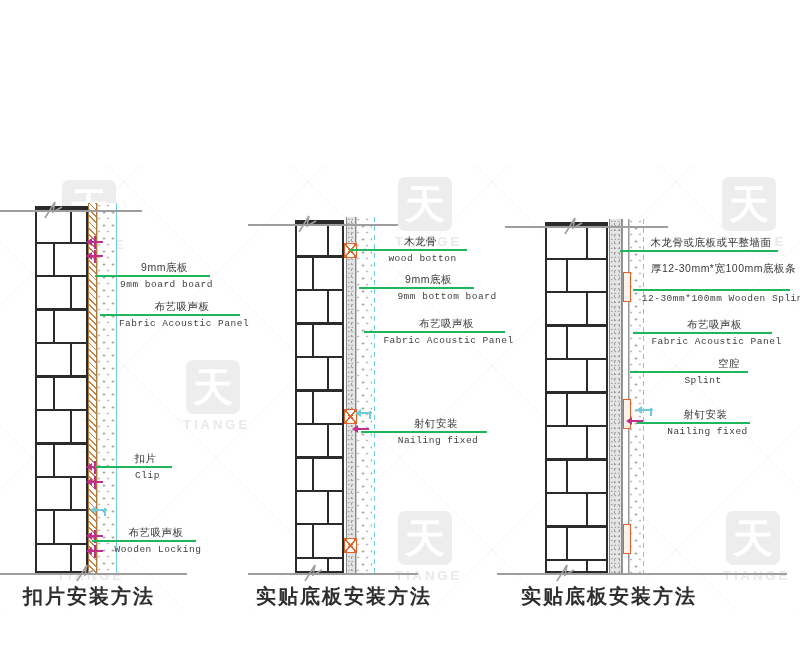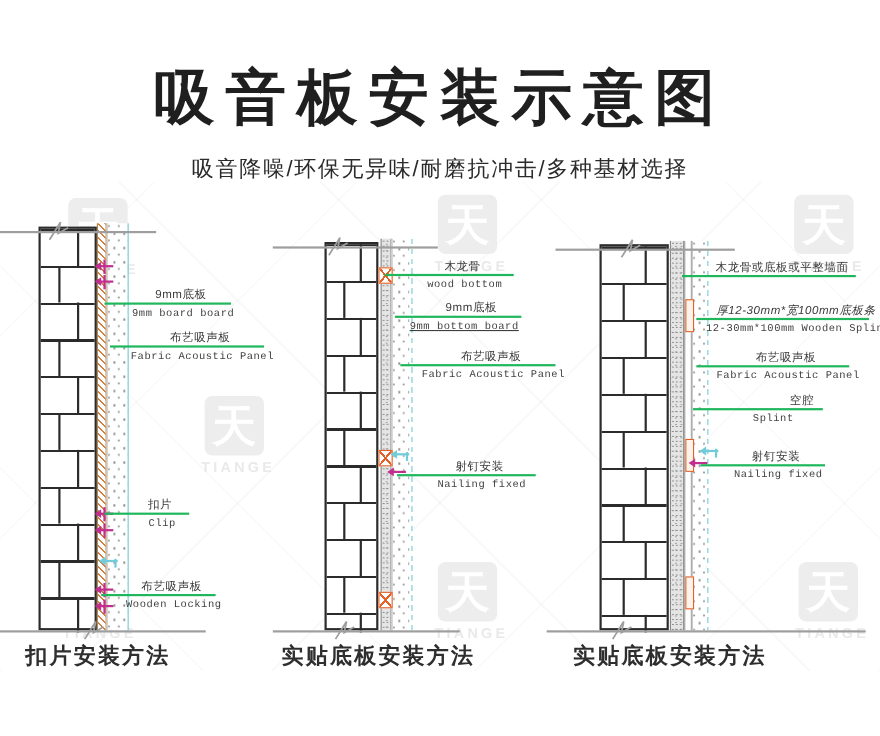--- a/index.html
+++ b/index.html
@@ -76,22 +76,20 @@
       <div class="wm-brand" style="left: 57px; top: 568px;">TIANGE</div>
       <div class="wm-tile" style="left: 398px; top: 511px;">天</div>
       <div class="wm-brand" style="left: 395px; top: 568px;">TIANGE</div>
       <div class="wm-tile" style="left: 726px; top: 511px;">天</div>
       <div class="wm-brand" style="left: 723px; top: 568px;">TIANGE</div>
       <div class="wm-tile" style="left: 186px; top: 360px;">天</div>
       <div class="wm-brand" style="left: 183px; top: 417px;">TIANGE</div>
       <div class="wm-tile" style="left: 548px; top: 334px;">天</div>
       <div class="wm-brand" style="left: 545px; top: 391px;">TIANGE</div>
     </div>
-  <h1 id="title" style="margin:0;">吸音板安装示意图</h1>
-  <div id="subtitle">吸音降噪/环保无异味/耐磨抗冲击/多种基材选择</div>
   <div id="diagrams">
       <div class="hatch" style="left: 88px; top: 203px; width: 9px; height: 370px;"></div>
       <div class="panel" style="left: 97px; top: 203px; width: 19px; height: 370px;"></div>
       <div class="cyan-solid" style="left: 115.5px; top: 203px; height: 370px;"></div>
       <div class="wall" style="left: 35px; top: 206px; width: 53px; height: 367px;">
         <div class="joint" style="left: 32.86px; top: 0px; height: 33.5px;"></div>
         <div class="joint" style="left: 15.9px; top: 33.5px; height: 33.5px;"></div>
         <div class="joint" style="left: 32.86px; top: 67px; height: 33.5px;"></div>
         <div class="joint" style="left: 15.9px; top: 100.5px; height: 33.5px;"></div>
         <div class="joint" style="left: 32.86px; top: 134px; height: 33.5px;"></div>
@@ -189,24 +187,24 @@
         <div class="bar" style="left: 4px; top: 5.3px; width: 13px; background: rgb(111, 204, 216);"></div>
         <div class="head" style="left: 0px; top: 2.5px; border-right: 6px solid rgb(111, 204, 216);"></div>
         <div class="tick" style="left: 14px; top: 4px; height: 8px; background: rgb(111, 204, 216);"></div>
       </div>
       <div class="marker" style="left: 352px; top: 422.5px; width: 17px; height: 13px;">
         <div class="bar" style="left: 4px; top: 5.3px; width: 13px; background: rgb(194, 46, 142);"></div>
         <div class="head" style="left: 0px; top: 2.5px; border-right: 6px solid rgb(194, 46, 142);"></div>
       </div>
       <div class="gline" style="left: 350px; top: 249px; width: 117px;"></div>
       <div class="zh-label" style="left: 420.5px; top: 235px;">木龙骨</div>
-      <div class="en-label" style="left: 422.5px; top: 253px;">wood bottom</div>
+      <div class="en-label" style="left: 422.5px; top: 253px;">wood botton</div>
       <div class="gline" style="left: 359px; top: 287px; width: 115px;"></div>
       <div class="zh-label" style="left: 428.5px; top: 273px;">9mm底板</div>
-      <div class="en-label" style="left: 422px; top: 291px; text-decoration: underline;">9mm bottom board</div>
+      <div class="en-label" style="left: 447px; top: 291px;">9mm bottom board</div>
       <div class="gline" style="left: 364px; top: 331px; width: 141px;"></div>
       <div class="zh-label" style="left: 446.5px; top: 317px;">布艺吸声板</div>
       <div class="en-label" style="left: 448.5px; top: 335px;">Fabric Acoustic Panel</div>
       <div class="gline" style="left: 361px; top: 431px; width: 126px;"></div>
       <div class="zh-label" style="left: 436px; top: 417px;">射钉安装</div>
       <div class="en-label" style="left: 438px; top: 435px;">Nailing fixed</div>
       <div class="caption" style="left: 344px; top: 583px;">实贴底板安装方法</div>
       <div class="speckle" style="left: 609px; top: 219px; width: 13px; height: 354px;"></div>
       <div class="gap" style="left: 622px; top: 219px; width: 7px; height: 354px;"></div>
       <div class="panel" style="left: 629px; top: 219px; width: 12px; height: 354px;"></div>
@@ -240,21 +238,21 @@
         <div class="head" style="left: 0px; top: 2.5px; border-right: 6px solid rgb(111, 204, 216);"></div>
         <div class="tick" style="left: 14px; top: 4px; height: 8px; background: rgb(111, 204, 216);"></div>
       </div>
       <div class="marker" style="left: 626px; top: 414.5px; width: 17px; height: 13px;">
         <div class="bar" style="left: 4px; top: 5.3px; width: 13px; background: rgb(194, 46, 142);"></div>
         <div class="head" style="left: 0px; top: 2.5px; border-right: 6px solid rgb(194, 46, 142);"></div>
       </div>
       <div class="gline" style="left: 620px; top: 250px; width: 158px;"></div>
       <div class="zh-label" style="left: 711px; top: 236px;">木龙骨或底板或平整墙面</div>
       <div class="gline" style="left: 633px; top: 289px; width: 157px;"></div>
-      <div class="zh-label" style="left: 723.5px; top: 275px; font-style: italic;">厚12-30mm*宽100mm底板条</div>
+      <div class="zh-label" style="left: 723.5px; top: 262px;">厚12-30mm*宽100mm底板条</div>
       <div class="en-label" style="left: 725.5px; top: 293px;">12-30mm*100mm Wooden Splint</div>
       <div class="gline" style="left: 633px; top: 332px; width: 139px;"></div>
       <div class="zh-label" style="left: 714.5px; top: 318px;">布艺吸声板</div>
       <div class="en-label" style="left: 716.5px; top: 336px;">Fabric Acoustic Panel</div>
       <div class="gline" style="left: 630px; top: 371px; width: 118px;"></div>
       <div class="zh-label" style="left: 729px; top: 357px;">空腔</div>
       <div class="en-label" style="left: 703px; top: 375px;">Splint</div>
       <div class="gline" style="left: 637px; top: 422px; width: 113px;"></div>
       <div class="zh-label" style="left: 705.5px; top: 408px;">射钉安装</div>
       <div class="en-label" style="left: 707.5px; top: 426px;">Nailing fixed</div>

